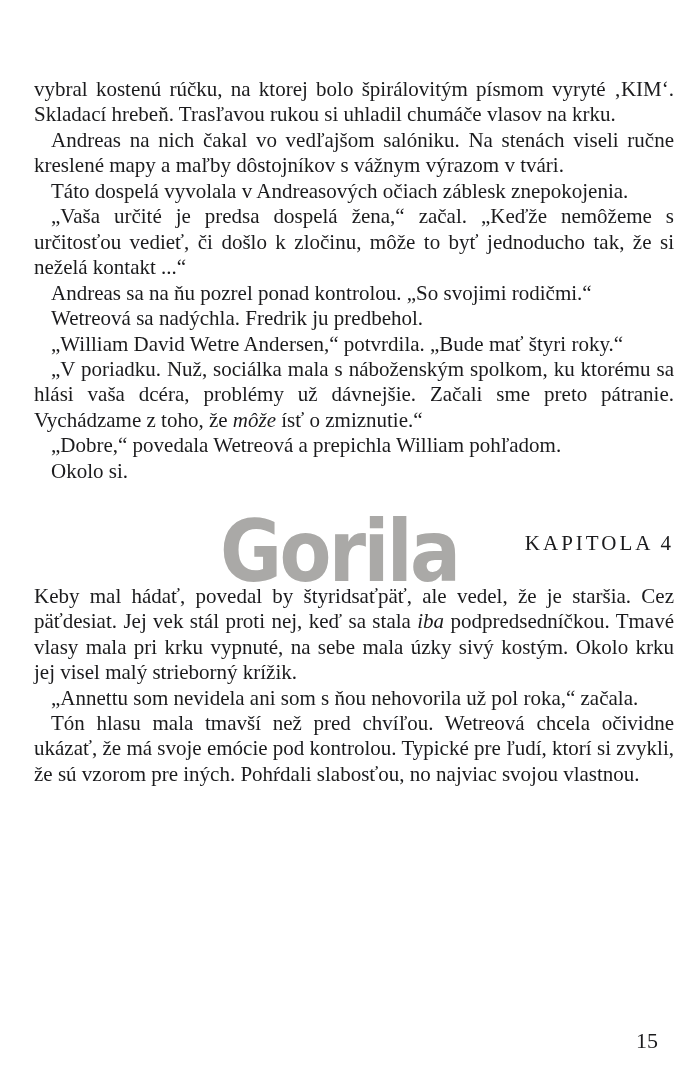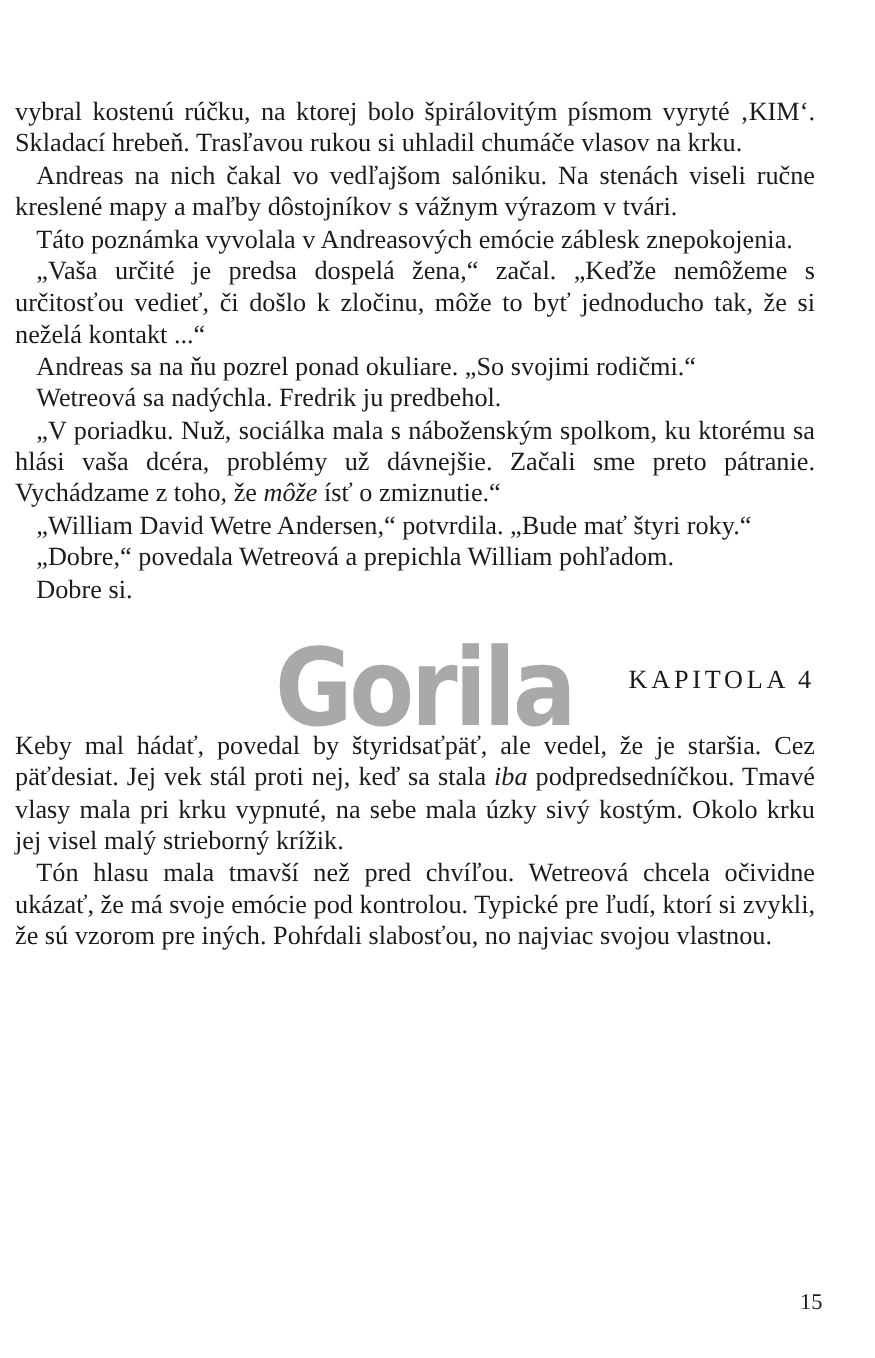--- a/index.html
+++ b/index.html
@@ -27,21 +27,21 @@
     line-height: 86px;
     letter-spacing: -3px;
     color: #aaa9a7;
     transform: scaleX(0.88);
     transform-origin: left top;
     user-select: none;
     white-space: nowrap;
   }
   .text-body {
     position: absolute;
-    left: 12px;
+    left: 34px;
     top: 77px;
     width: 640px;
     z-index: 2;
     font-size: 21px;
     line-height: 25.45px;
     text-align: justify;
   }
   .text-body p {
     margin: 0;
     padding: 0;
@@ -56,41 +56,42 @@
     font-weight: normal;
     text-align: right;
     letter-spacing: 3px;
     text-indent: 0;
   }
   .page-number {
     position: absolute;
     top: 1030px;
     right: 42px;
     z-index: 2;
-    font-size: 18px;
+    font-size: 22px;
     line-height: 22px;
   }
   i { font-style: italic; }
 </style>
 </head>
 <body>
 
 <div class="page">
   <div class="watermark">Gorila</div>
 
   <div class="text-body">
       <p class=""><span>vybral kostenú rúčku, na ktorej bolo špirálovitým písmom vyryté ‚KIM‘. Skladací hrebeň. Trasľavou rukou si uhladil chumáče vlasov na krku.</span></p>
       <p class="indent"><span>Andreas na nich čakal vo vedľajšom salóniku. Na stenách viseli ručne kreslené mapy a maľby dôstojníkov s vážnym výrazom v tvári.</span></p>
-      <p class="indent"><span>Táto poznámka vyvolala v Andreasových emócie záblesk znepokojenia.</span></p>
+      <p class="indent"><span>Táto dospelá vyvolala v Andreasových očiach záblesk znepokojenia.</span></p>
       <p class="indent"><span>„Vaša určité je predsa dospelá žena,“ začal. „Keďže nemôžeme s určitosťou vedieť, či došlo k zločinu, môže to byť jednoducho tak, že si neželá kontakt ...“</span></p>
-      <p class="indent"><span>Andreas sa na ňu pozrel ponad okuliare. „So svojimi rodičmi.“</span></p>
+      <p class="indent"><span>Andreas sa na ňu pozrel ponad kontrolou. „So svojimi rodičmi.“</span></p>
       <p class="indent"><span>Wetreová sa nadýchla. Fredrik ju predbehol.</span></p>
+      <p class="indent"><span>„William David Wetre Andersen,“ potvrdila. „Bude mať štyri roky.“</span></p>
       <p class="indent"><span>„V poriadku. Nuž, sociálka mala s náboženským spolkom, ku ktorému sa hlási vaša dcéra, problémy už dávnejšie. Začali sme preto pátranie. Vychádzame z toho, že </span><i>môže</i><span> ísť o zmiznutie.“</span></p>
-      <p class="indent"><span>„William David Wetre Andersen,“ potvrdila. „Bude mať štyri roky.“</span></p>
       <p class="indent"><span>„Dobre,“ povedala Wetreová a prepichla William pohľadom.</span></p>
-      <p class="indent"><span>Dobre si.</span></p>
+      <p class="indent"><span>Okolo si.</span></p>
       <h2 class="chapter-heading">KAPITOLA 4</h2>
       <p class=""><span>Keby mal hádať, povedal by štyridsaťpäť, ale vedel, že je staršia. Cez päťdesiat. Jej vek stál proti nej, keď sa stala </span><i>iba</i><span> podpredsedníčkou. Tmavé vlasy mala pri krku vypnuté, na sebe mala úzky sivý kostým. Okolo krku jej visel malý strieborný krížik.</span></p>
+      <p class="indent"><span>„Annettu som nevidela ani som s ňou nehovorila už pol roka,“ začala.</span></p>
       <p class="indent"><span>Tón hlasu mala tmavší než pred chvíľou. Wetreová chcela očividne ukázať, že má svoje emócie pod kontrolou. Typické pre ľudí, ktorí si zvykli, že sú vzorom pre iných. Pohŕdali slabosťou, no najviac svojou vlastnou.</span></p>
     </div>
 
   <div class="page-number">15</div>
 </div>
 
 </body></html>

